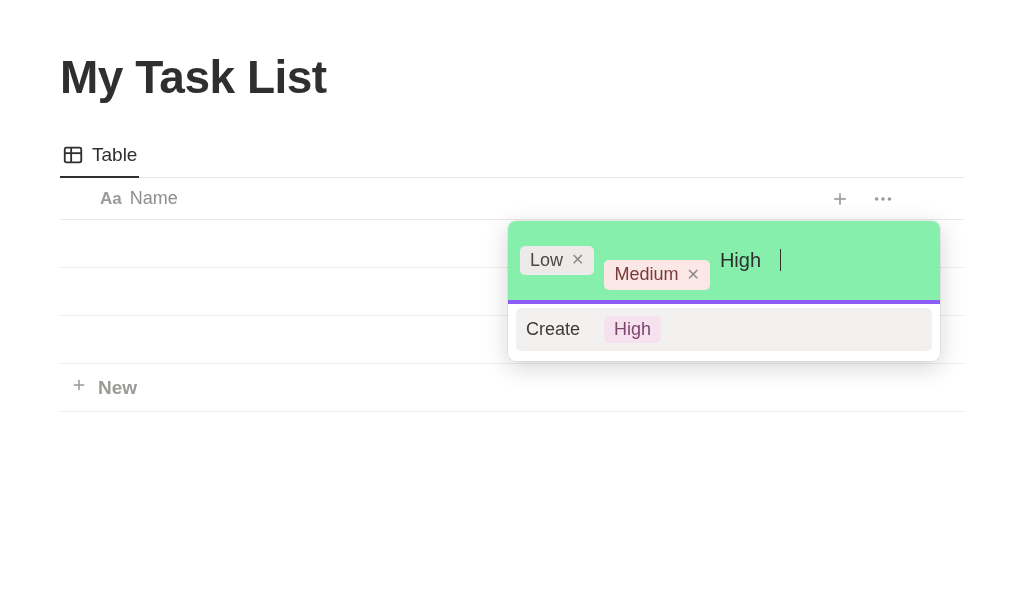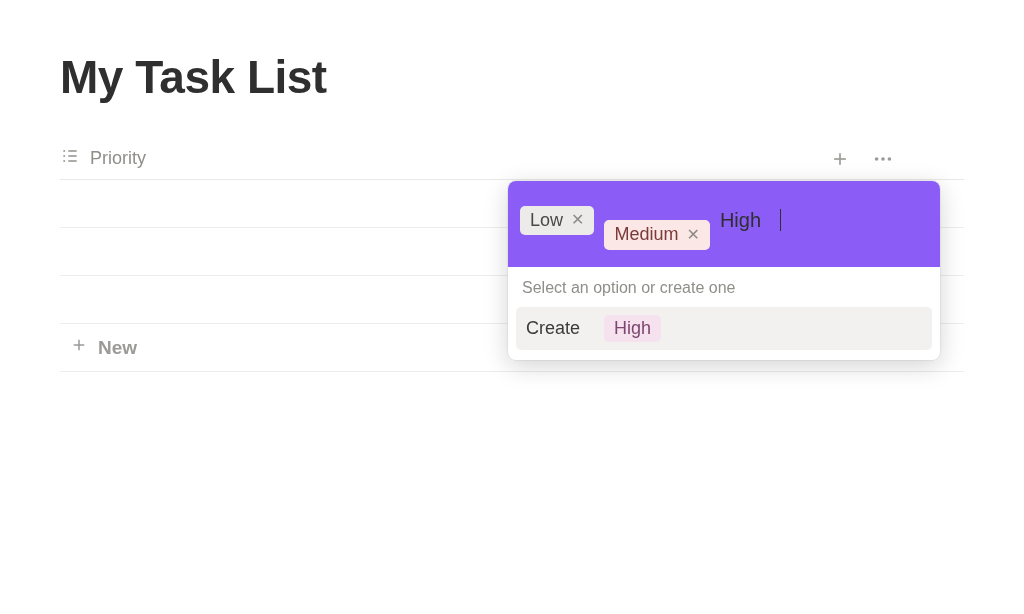--- a/index.html
+++ b/index.html
@@ -111,22 +111,22 @@
       border-radius: 8px;
       box-shadow: 0 0 0 1px rgba(15,15,15,0.05), 0 6px 24px rgba(15,15,15,0.18);
       overflow: hidden;
     }
     .popover-input-row {
       display: flex;
       align-items: center;
       flex-wrap: wrap;
       gap: 10px;
       padding: 10px 12px;
-      background: #8b5cf6;
-      border-bottom: 7px solid #8b5cf6;
+      background: #86efac;
+      border-bottom: 4px solid #8b5cf6;
     }
     .tag {
       display: inline-flex;
       align-items: center;
       gap: 8px;
       padding: 4px 10px;
       border-radius: 5px;
       font-size: 18px;
       line-height: 1.2;
     }
@@ -173,36 +173,39 @@
       font-size: 18px;
       color: #3c3b38;
     }
   </style>
 </head>
 <body>
 
 <div class="page">
   <h1 class="page-title">My Task List</h1>
 
+  <div class="tabs">
+    <div class="tab">
+      <span class="tab-icon">
+        <svg width="22" height="22" viewBox="0 0 24 24" fill="none" stroke="#2f2f2f" stroke-width="2">
+          <rect x="3" y="4" width="18" height="16" rx="2"></rect>
+          <line x1="3" y1="10" x2="21" y2="10"></line>
+          <line x1="10" y1="4" x2="10" y2="20"></line>
+        </svg>
+      </span>
+      <span class="tab-label">Table</span>
+    </div>
+  </div>
 
 
   <div class="table-wrap">
     <div class="header-row">
-      <div class="col-priority-header">
-        <span>
-          <svg width="20" height="20" viewBox="0 0 24 24" fill="none" stroke="#9b9a97" stroke-width="2">
-            <circle cx="5" cy="6" r="1.2" fill="#9b9a97" stroke="none"></circle>
-            <circle cx="5" cy="12" r="1.2" fill="#9b9a97" stroke="none"></circle>
-            <circle cx="5" cy="18" r="1.2" fill="#9b9a97" stroke="none"></circle>
-            <line x1="10" y1="6" x2="20" y2="6"></line>
-            <line x1="10" y1="12" x2="20" y2="12"></line>
-            <line x1="10" y1="18" x2="20" y2="18"></line>
-          </svg>
-        </span>
-        <span>Priority</span>
+      <div class="col-name-header">
+        <span style="font-weight:600;color:#9b9a97;font-size:17px;">Aa</span>
+        <span>Name</span>
       </div>
       <div class="header-actions">
         <span class="icon-btn">
           <svg width="20" height="20" viewBox="0 0 24 24" stroke="#9b9a97" stroke-width="2">
               <line x1="12" y1="5" x2="12" y2="19"></line>
               <line x1="5" y1="12" x2="19" y2="12"></line>
             </svg>
         </span>
         <span class="icon-btn">
           <svg width="22" height="22" viewBox="0 0 24 24" fill="#9b9a97">
@@ -236,21 +239,20 @@
         </span>
         <span class="tag tag-red">
           <span>Medium</span>
           <span class="tag-x">✕</span>
         </span>
         <span style="display:inline-flex;align-items:center;">
           <input class="popover-text-input" style="width: 52px;" value="High">
           <span class="caret"></span>
         </span>
       </div>
-      <div class="popover-hint">Select an option or create one</div>
       <div class="popover-create">
         <span class="create-label">Create</span>
         <span class="tag tag-pink" style="padding:3px 10px;">
           <span>High</span>
         </span>
       </div>
     </div>
 
   </div>
 </div>

